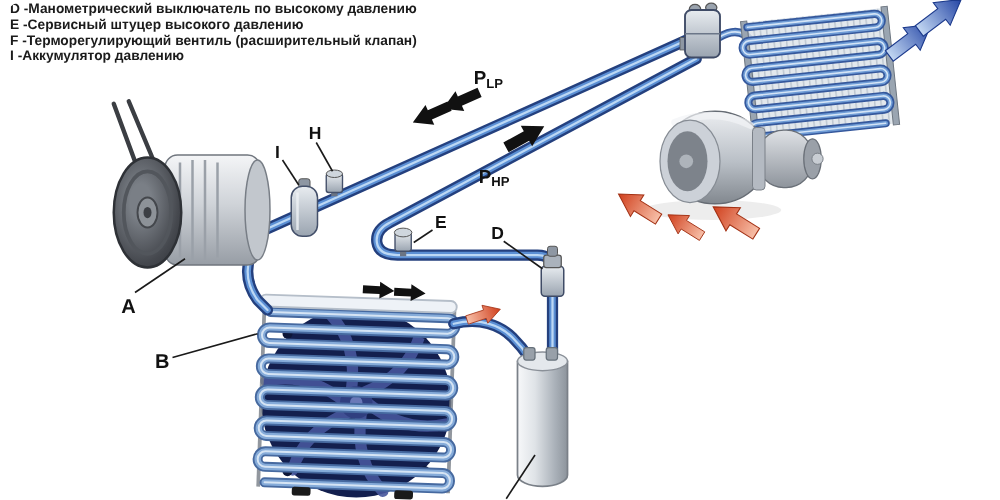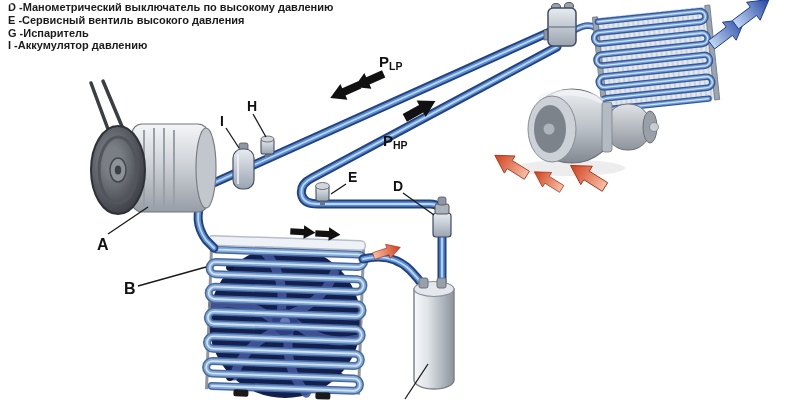--- a/index.html
+++ b/index.html
@@ -21,22 +21,22 @@
   .lbl{font-family:"Liberation Sans",sans-serif;font-weight:bold;fill:#111;}
   .ptr{stroke:#1a1a1a;stroke-width:1.3;fill:none;}
 </style>
 </head>
 <body>
 
 <div id="stage">
 
   <div class="legend">
     <div class="legend-line">D -Манометрический выключатель по высокому давлению</div>
-    <div class="legend-line">E -Сервисный вентиль высокого давления</div>
-    <div class="legend-line">G -Испаритель</div>
+    <div class="legend-line">E -Сервисный штуцер высокого давлению</div>
+    <div class="legend-line">F -Терморегулирующий вентиль (расширительный клапан)</div>
     <div class="legend-line">I -Аккумулятор давлению</div>
   </div>
 
   <svg id="diagram-svg" width="800" height="400" viewBox="0 0 800 400">
     <defs>
       <linearGradient id="metalV" x1="0" y1="0" x2="0" y2="1">
         <stop offset="0" stop-color="#f4f5f7"></stop>
           <stop offset="0.45" stop-color="#cfd3d8"></stop>
           <stop offset="1" stop-color="#979da5"></stop>
       </linearGradient>

